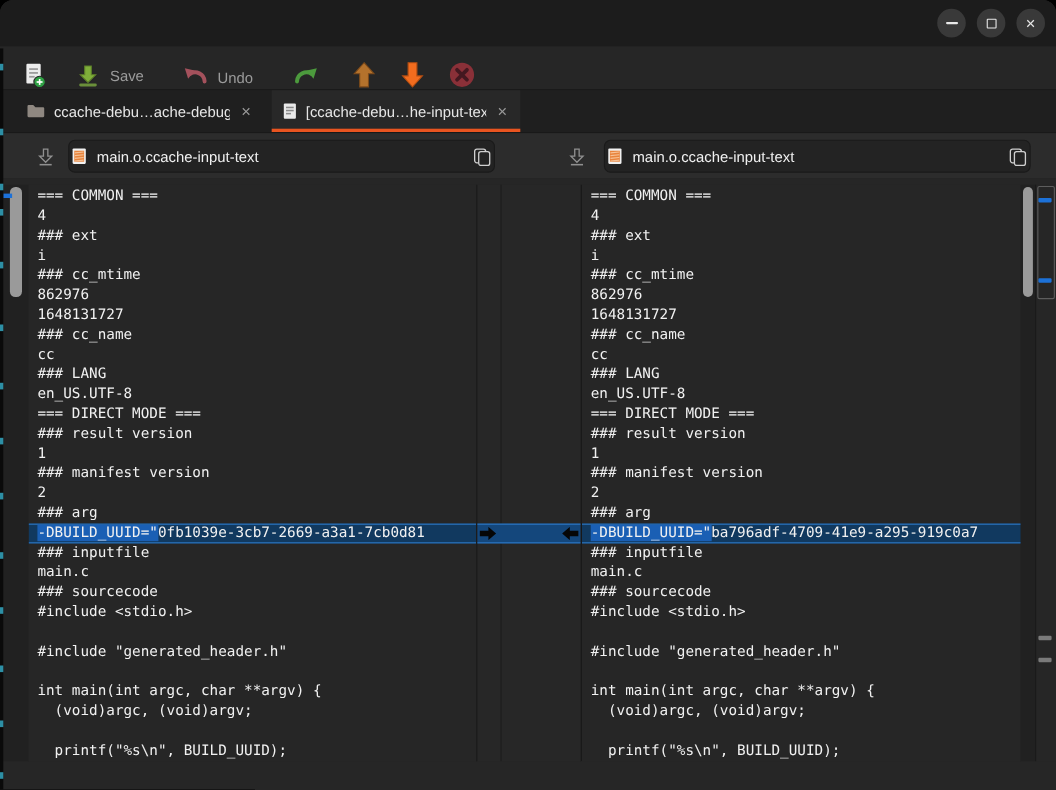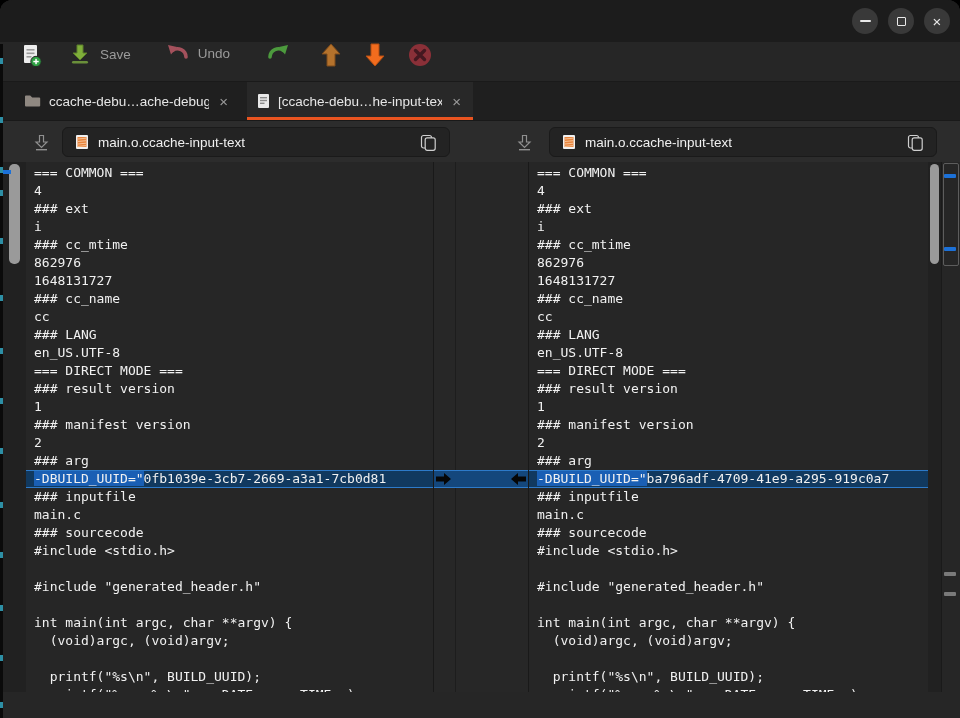--- a/index.html
+++ b/index.html
@@ -14,40 +14,40 @@
   #window-title{font-size:13.5px;font-weight:bold;color:#f4f4f4;letter-spacing:.1px;}
   #win-controls{position:absolute;right:10px;top:0;height:100%;display:flex;align-items:center;gap:10px;}
   .winbtn{width:26px;height:26px;border-radius:50%;background:#393939;display:flex;align-items:center;justify-content:center;color:#e9e9e9;}
   .winbtn .bar{width:11px;height:2px;background:#e9e9e9;border-radius:1px;}
   .winbtn .sq{width:9px;height:9px;border:1.6px solid #e9e9e9;border-radius:1px;}
   .winbtn.close{font-size:15px;line-height:1;}
   
   #menubar{height:26px;background:#262626;display:flex;align-items:center;padding-left:2px;}
   .menu-item{padding:3px 13px;font-size:13.5px;color:#f0f0f0;}
   
-  #toolbar{height:40px;background:#262626;display:flex;align-items:flex-start;border-bottom:1px solid #1a1a1a;}
+  #toolbar{height:40px;background:#262626;display:flex;align-items:flex-end;border-bottom:1px solid #1a1a1a;}
   .tbtn{display:flex;align-items:center;gap:8px;}
   .tlabel{font-size:13.5px;color:#9b9b9b;}
   
   #tabbar{height:38px;background:#1f1f1f;display:flex;align-items:stretch;padding-left:14px;}
   .tab{width:226px;display:flex;align-items:center;gap:8px;padding:0 10px;position:relative;}
   .tab + .tab{margin-left:7px;}
   .tab-label{font-size:13.5px;color:#e6e6e6;white-space:nowrap;overflow:hidden;flex:1;}
   .tab-close{color:#9a9a9a;font-size:15px;line-height:1;padding:0 2px;}
   .tab.active{background:#282828;}
   .tab.active .underline{position:absolute;left:0;right:0;bottom:0;height:3px;background:#E95420;}
   
   #fileheader{height:42px;background:#2c2c2c;border-top:1px solid #191919;position:relative;}
   .dl-icon{position:absolute;top:13px;}
   .combo{position:absolute;top:6px;width:388px;height:30px;background:#232323;border:1px solid #1a1a1a;
-         border-radius:6px;display:flex;align-items:center;gap:9px;padding:0 12px;}
+         border-radius:6px;display:flex;align-items:center;gap:9px;padding:0 2px;}
   .combo-label{font-size:13.5px;color:#f0f0f0;white-space:nowrap;overflow:hidden;flex:1;}
   
   #content{position:relative;height:530px;background:#262626;overflow:hidden;}
-  .colabs{position:absolute;top:0;bottom:0;}
+  .colabs{position:absolute;top:6px;bottom:0;}
   .sbar{background:#212121;}
   .sthumb{position:absolute;top:2px;height:100px;border-radius:5px;background:#9a9a9a;}
   .pane{background:#262626;overflow:hidden;padding:2px 0 0 8px;
         font-family:"DejaVu Sans Mono", monospace;font-size:13px;line-height:18px;color:#f1f1f1;}
   .cl{height:18px;white-space:pre;}
   .cl.diff{background:#11395f;border-top:1px solid #2d7ac9;border-bottom:1px solid #2d7ac9;
            margin-left:-8px;padding-left:8px;line-height:16px;}
   .seg-same{background:#1a5fb4;}
   .seg-changed{}
   #gutter{background:#272727;border-left:1px solid #191919;}

